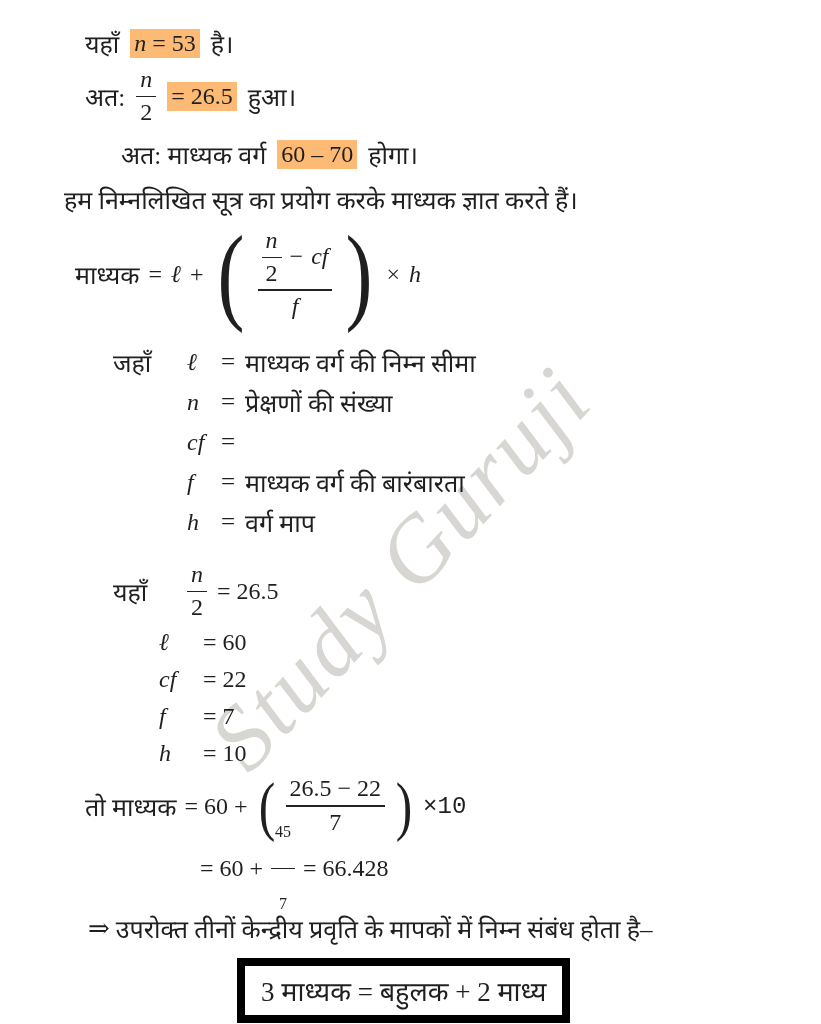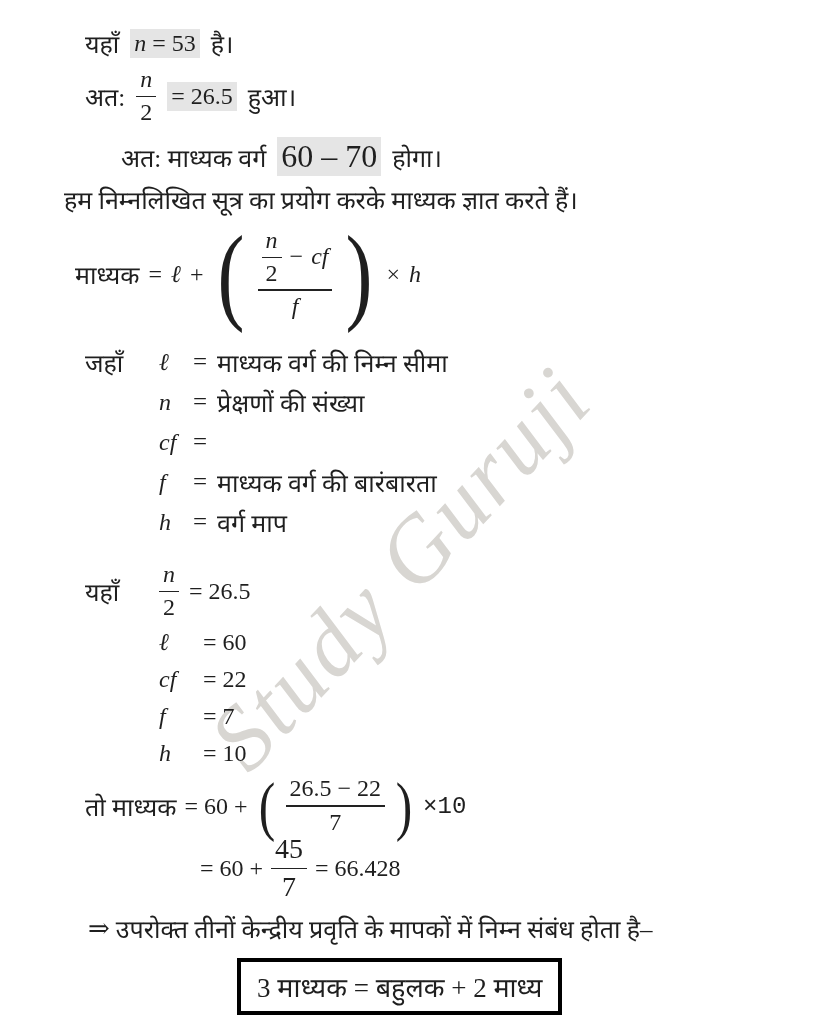--- a/index.html
+++ b/index.html
@@ -16,42 +16,42 @@
     transform:translate(-50%,-50%) rotate(-47deg);
     font-size:92px; font-style:italic; letter-spacing:3px;
     color:#d8d6d2; white-space:nowrap; z-index:0;
     font-family:"Liberation Serif","DejaVu Serif",serif;
   }
   .content { position:absolute; inset:0; z-index:1; }
   .block { position:absolute; white-space:nowrap; }
   .mline { display:flex; align-items:center; gap:11px; font-size:25px; }
   .dev { font-size:25px; }
   .mvar { font-style:italic; font-family:"Liberation Serif","DejaVu Serif",serif; }
-  .hl { background:#e5e5e5; padding:1px 4px; }
+  .hl { background:#fdba74; padding:1px 4px; }
   
   .frac { display:inline-flex; flex-direction:column; align-items:center; line-height:1.15; }
   .frac .num, .frac .den { padding:0 4px; text-align:center; }
   .frac .bar { align-self:stretch; border-top:2px solid #222; height:0; margin:2px 0; }
   .frac.small .bar { border-top-width:1.5px; }
   
   .hrow { display:inline-flex; align-items:center; gap:8px; }
   
   .paren { font-family:"Liberation Serif","DejaVu Serif",serif; line-height:0; display:inline-block; transform:scaleX(0.75); font-weight:400; }
   .paren.xl { font-size:108px; }
   .paren.md { font-size:66px; }
   
   .def-row { display:flex; align-items:center; height:40px; font-size:25px; }
-  .def-label { width:74px; display:inline-block; }
+  .def-label { width:74px; display:inline-block;margin-left:28px; }
   .def-var { min-width:32px; display:inline-block; font-size:24px; }
   .def-eq { margin:0 10px 0 2px; }
   .val-row { display:flex; align-items:center; height:37px; font-size:24px; }
   .val-var { min-width:30px; display:inline-block; }
   .val-rhs { margin-left:14px; }
   .boxed {
-    border:4px solid #000000; padding:6px 16px;
+    border:8px solid #000000; padding:6px 16px;
     font-size:27px; display:inline-block;text-align:right;
   }
   .arrow { font-size:26px; margin-right:2px; }
 </style>
 </head>
 <body>
 
 <div class="watermark">Study Guruji</div>
 
 <div class="content">
@@ -71,21 +71,21 @@
       <span class="num mvar">n</span>
       <span class="bar"></span>
       <span class="den">2</span>
     </span>
     <span class="hl" style="font-size:24px;">= 26.5</span>
     <span class="dev">हुआ।</span>
   </div>
 
   <div class="block mline" style="left:85px; top:137px;margin-left:36px;">
     <span class="dev">अत: माध्यक वर्ग</span>
-    <span class="hl" style="font-size:32px;">60 – 70</span>
+    <span class="hl" style="font-size:24px;">60 – 70</span>
     <span class="dev">होगा।</span>
   </div>
 
   <div class="block dev" style="left:64px; top:182px;">हम निम्नलिखित सूत्र का प्रयोग करके माध्यक ज्ञात करते हैं।</div>
 
   <div class="block mline" style="left:75px; top:218px; height:112px; gap:9px;">
     <span class="dev">माध्यक</span>
     <span style="font-size:24px;">=</span>
     <span class="mvar" style="font-size:24px;">ℓ</span>
     <span style="font-size:24px;">+</span>
@@ -176,21 +176,21 @@
       <span class="num">26.5 − 22</span>
       <span class="bar"></span>
       <span class="den">7</span>
     </span>
     <span class="paren md">)</span>
     <span style="font-size:24px;font-family:Liberation Mono, monospace;">×10</span>
   </div>
 
   <div class="block mline" style="left:200px; top:840px; height:56px; gap:8px;">
     <span style="font-size:24px;">= 60 +</span>
-    <span class="frac small" style="font-size:28px;">
+    <span class="frac small" style="font-size:16px;gap:24px;">
       <span class="num">45</span>
       <span class="bar"></span>
       <span class="den">7</span>
     </span>
     <span style="font-size:24px;">= 66.428</span>
   </div>
 
   <div class="block mline" style="left:88px; top:911px; gap:4px;">
     <span class="arrow">⇒</span>
     <span class="dev">उपरोक्त तीनों केन्द्रीय प्रवृति के मापकों में निम्न संबंध होता है–</span>

